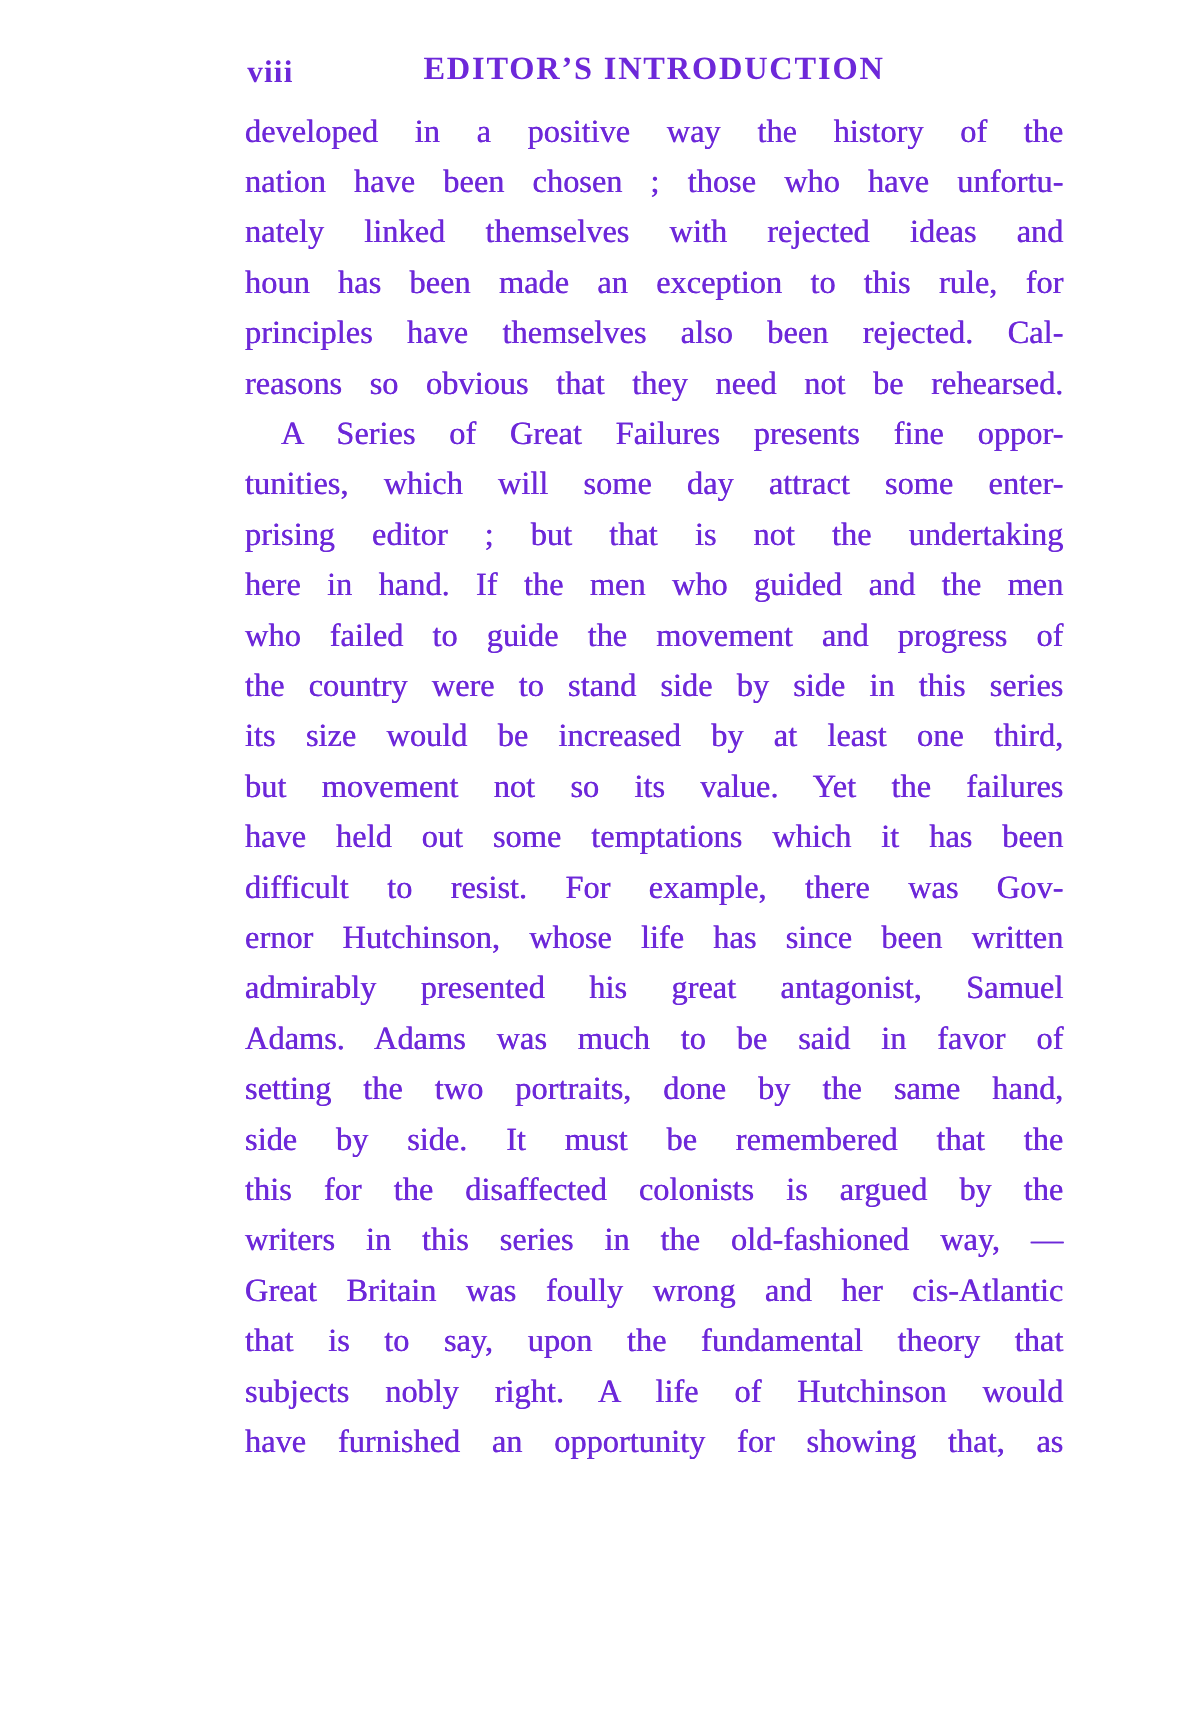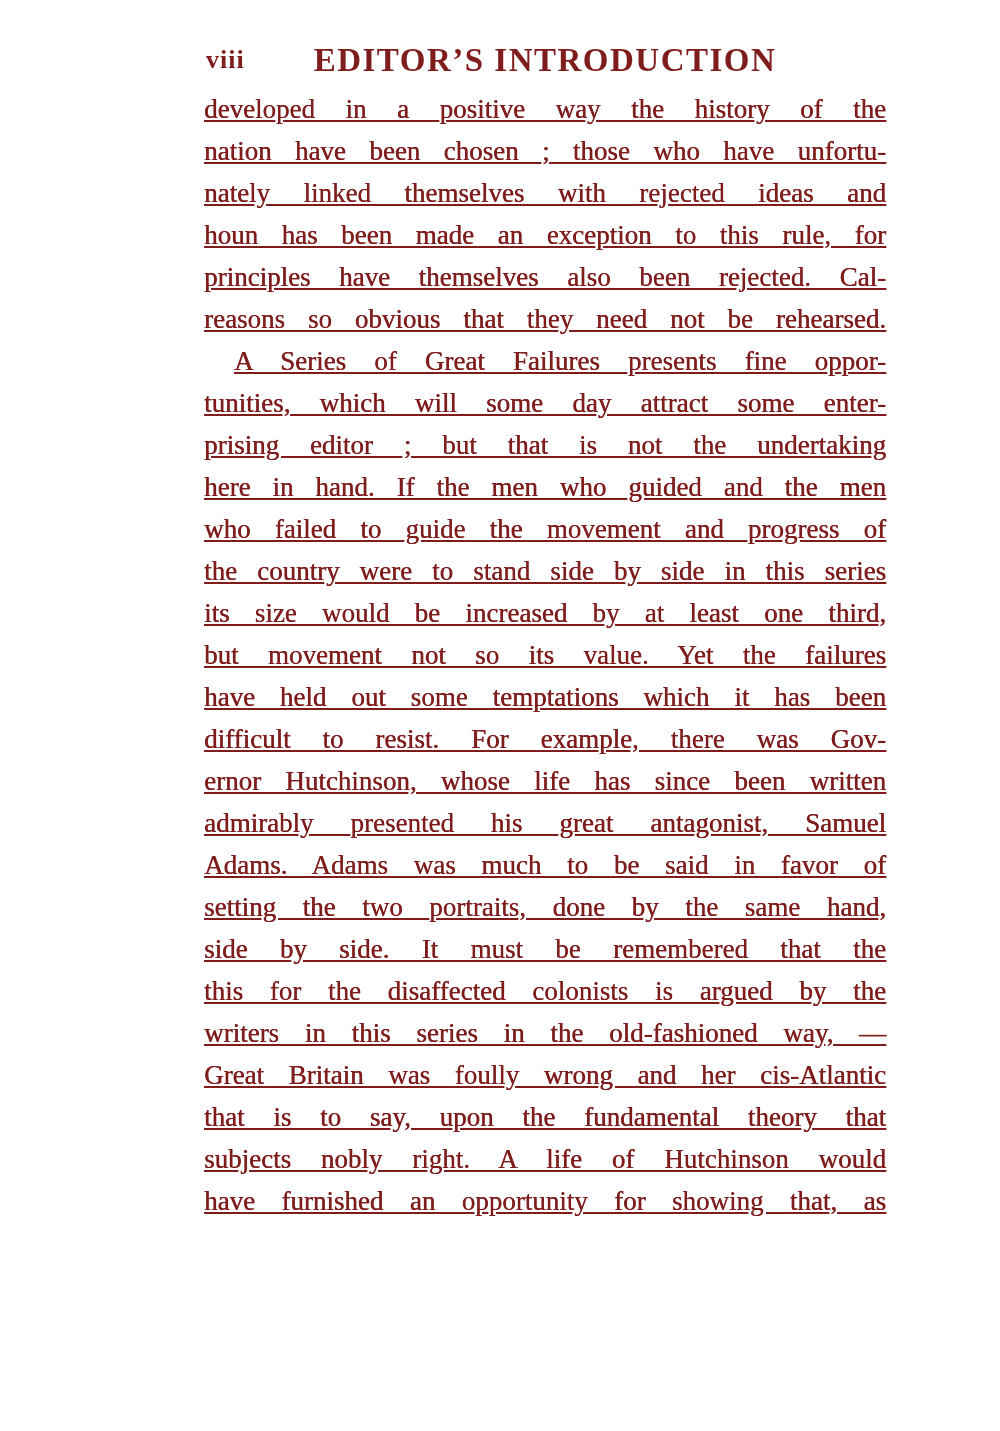--- a/index.html
+++ b/index.html
@@ -7,21 +7,21 @@
     padding: 0;
     background: #ffffff;
   }
   .page {
     position: relative;
     width: 1000px;
     height: 1431px;
     background: #ffffff;
     overflow: hidden;
     font-family: "Liberation Serif", "DejaVu Serif", serif;
-    color: #7f1d1d;
+    color: #6d28d9;
   }
   .running-header {
     position: absolute;
     top: 42px;
     left: 204px;
     width: 682px;
     height: 34px;
   }
   .page-number {
     position: absolute;
@@ -30,40 +30,39 @@
     font-size: 26px;
     font-weight: bold;
     letter-spacing: 1px;
   }
   .header-title {
     position: absolute;
     left: 0;
     right: 0;
     top: 0;
     text-align: center;
-    font-size: 33px;
+    font-size: 27px;
     font-weight: bold;
     letter-spacing: 1.5px;
     white-space: nowrap;
   }
   .body-text {
     position: absolute;
     top: 88px;
     left: 204px;
     width: 682px;
   }
   .text-line {
     height: 42px;
     line-height: 42px;
     font-size: 27px;
     text-align: justify;
     text-align-last: justify;
     white-space: nowrap;
     text-shadow: 0.4px 0 0 currentColor;
-    text-decoration: underline;
   }
   .text-line.indent {
     padding-left: 30px;
     box-sizing: border-box;
   }
 </style>
 </head>
 <body>
 
 <div class="page">

